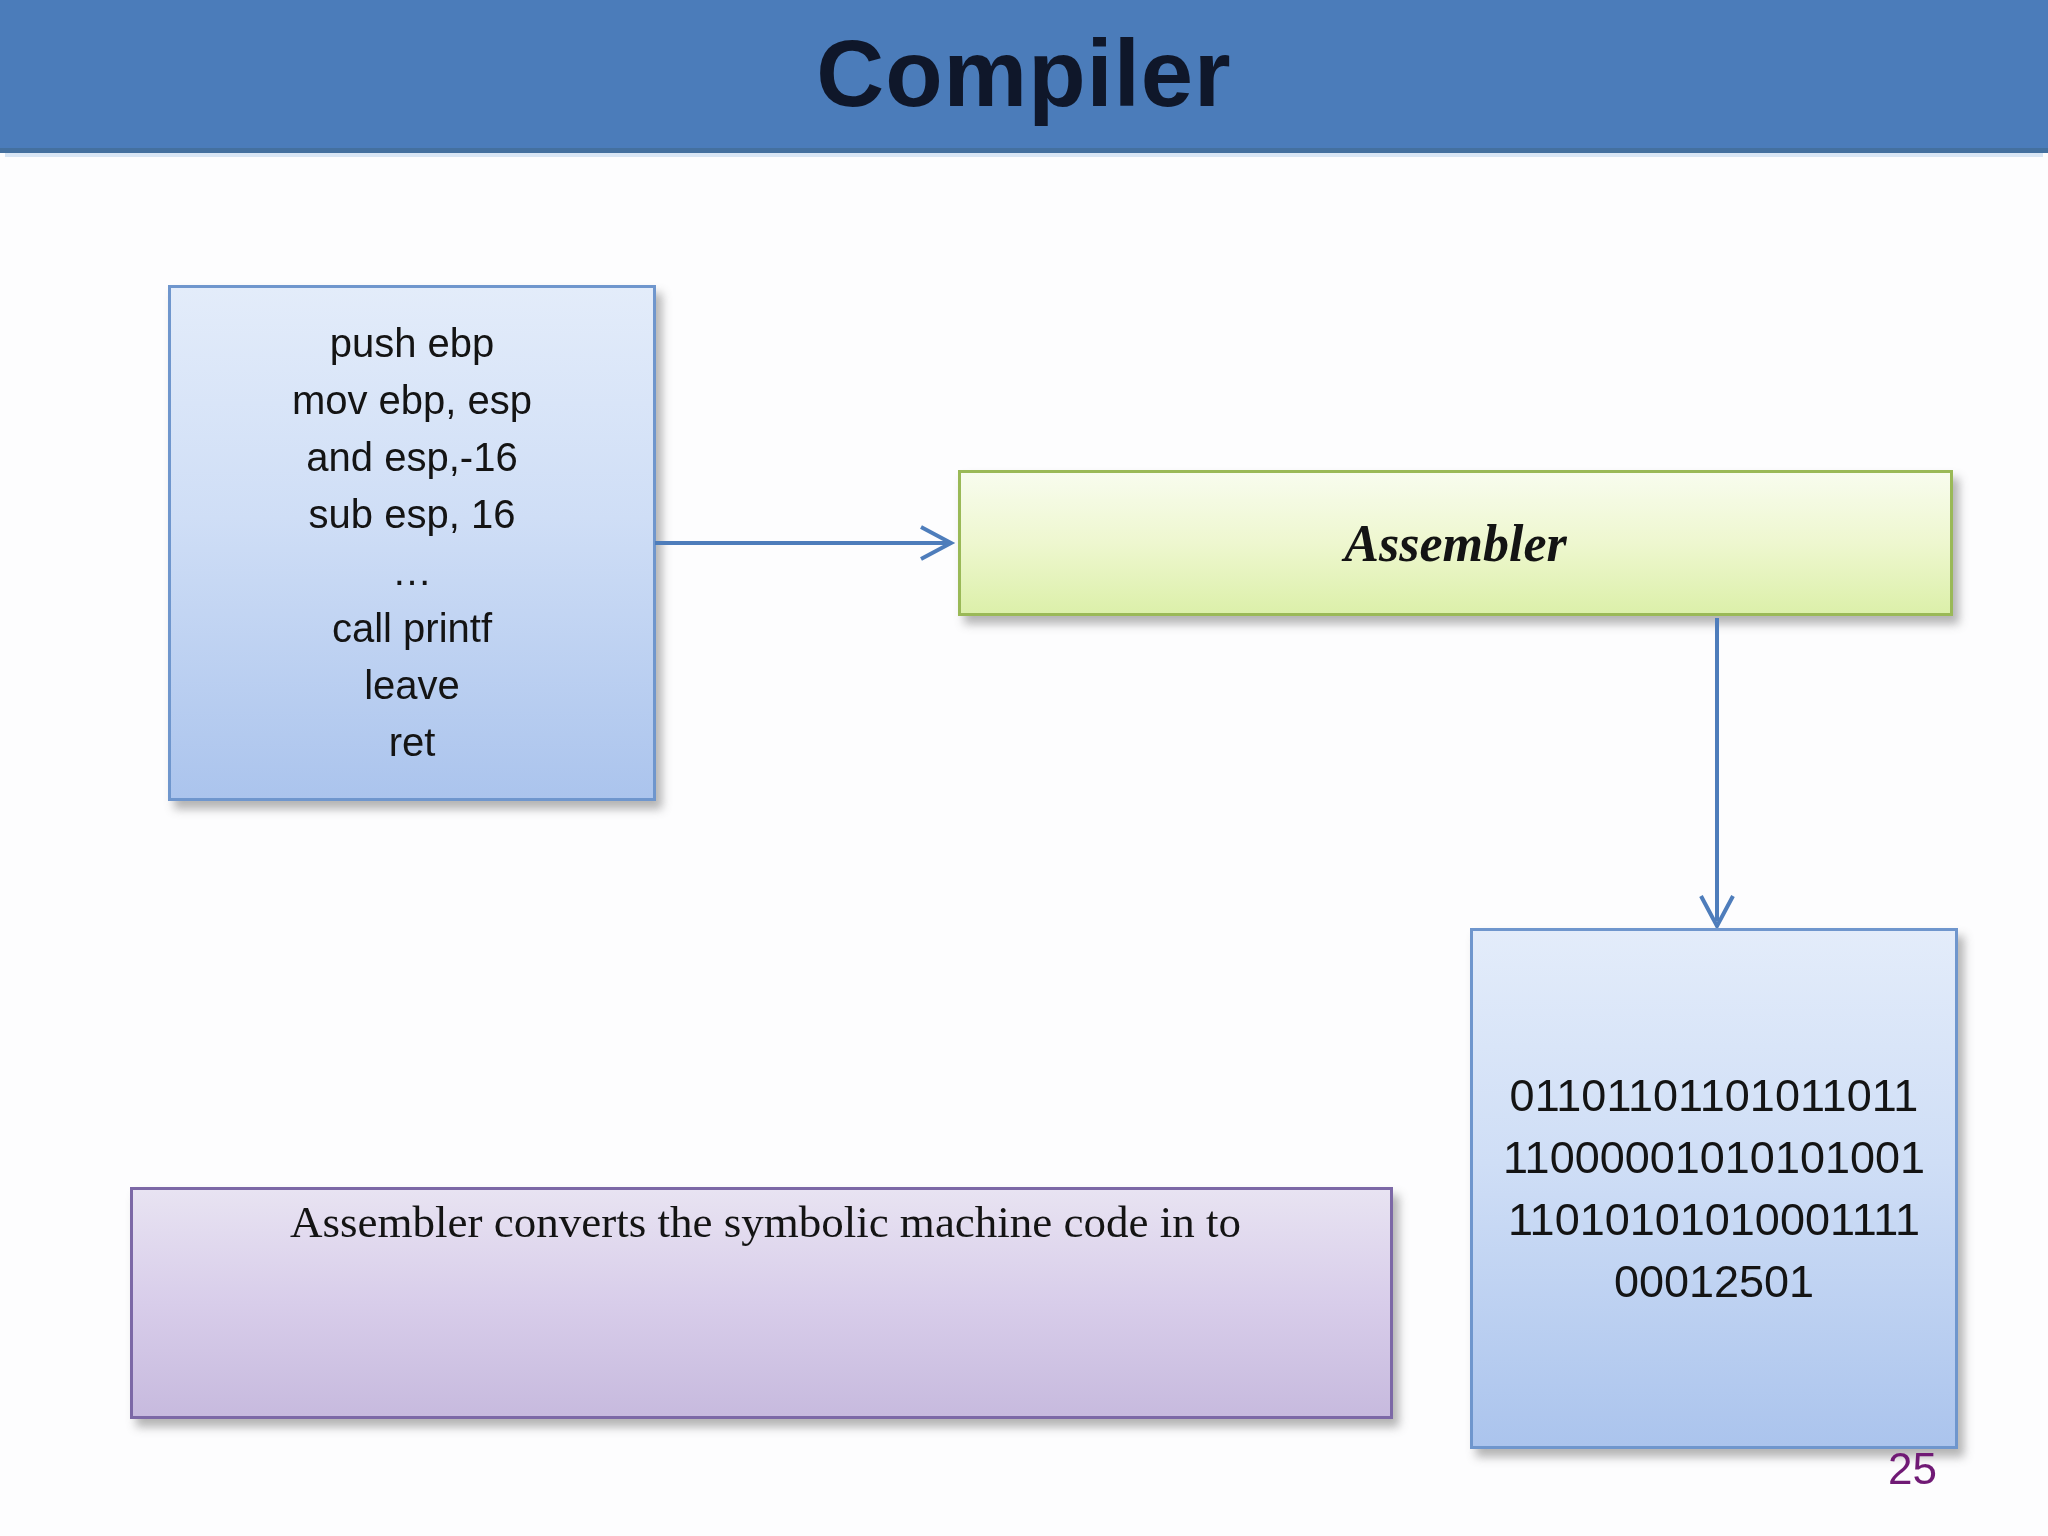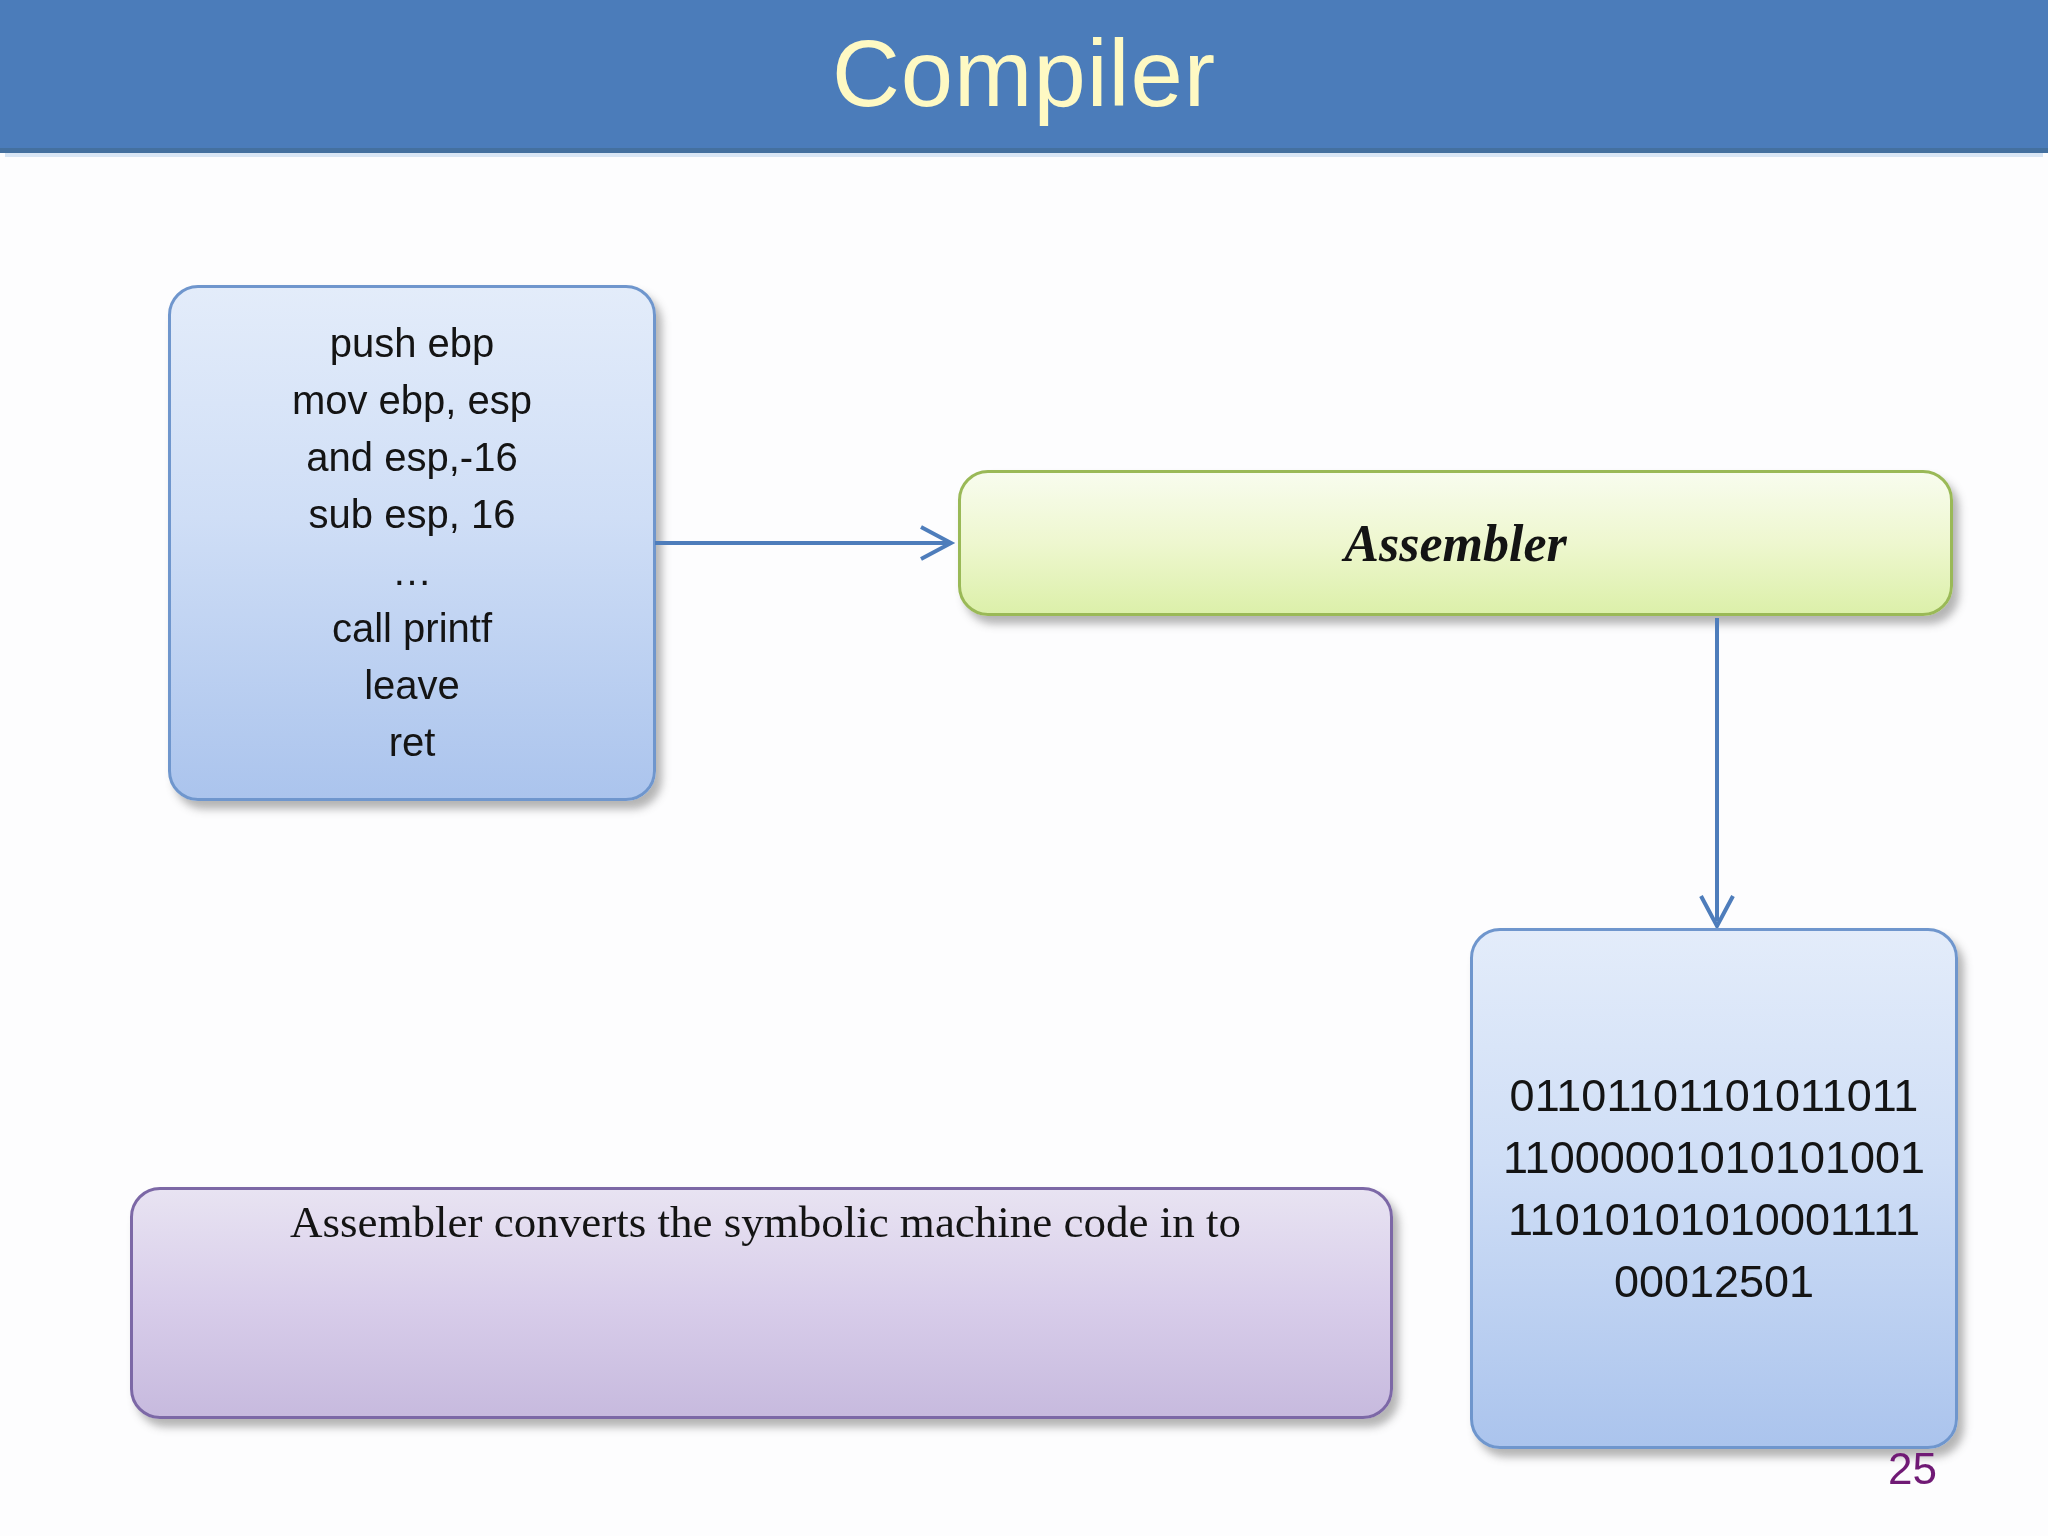--- a/index.html
+++ b/index.html
@@ -13,32 +13,31 @@
   
   .title-bar{
     position:absolute;left:0;top:0;width:2048px;height:148px;
     background:#4b7cba;
     border-bottom:5px solid #44709f;
     box-shadow:0 9px 0 -5px #d9e6f5;
     display:flex;align-items:center;justify-content:center;
   }
   .title-bar h1{
     margin:16px;
-    color:#fef9c3;
+    color:#0f172a;
     font-size:94px;
-    font-weight:normal;
+    font-weight:bold;
     letter-spacing:1px;
   }
   
   .box{
     position:absolute;
     box-sizing:border-box;
     box-shadow:6px 8px 9px rgba(90,90,90,0.45);
     color:#141414;
-    border-radius:30px;
   }
   
   .blue-box{
     background:linear-gradient(to bottom,#e3ecfa 0%,#cfdef6 45%,#abc4ed 100%);
     border:3px solid #6f96cd;
     display:flex;flex-direction:column;justify-content:center;align-items:center;
     text-align:center;
   }
   .code-box{
     left:168px;top:285px;width:488px;height:516px;

